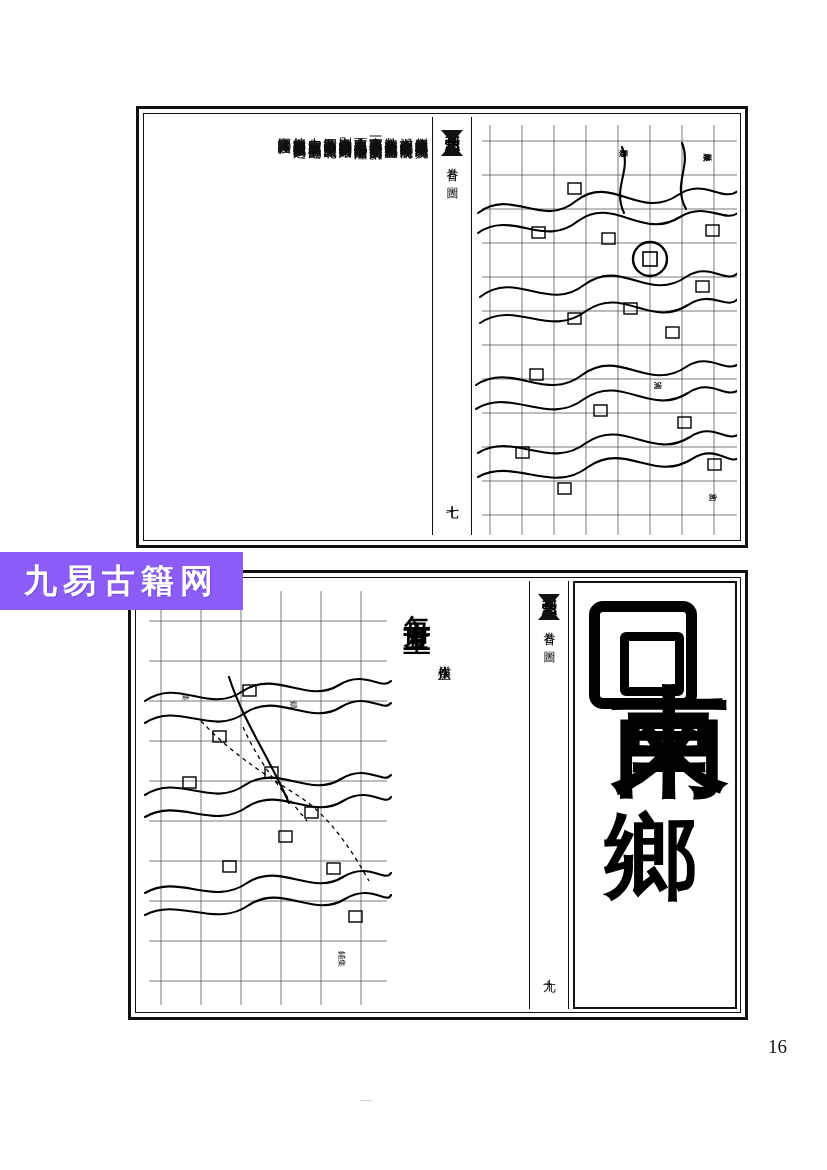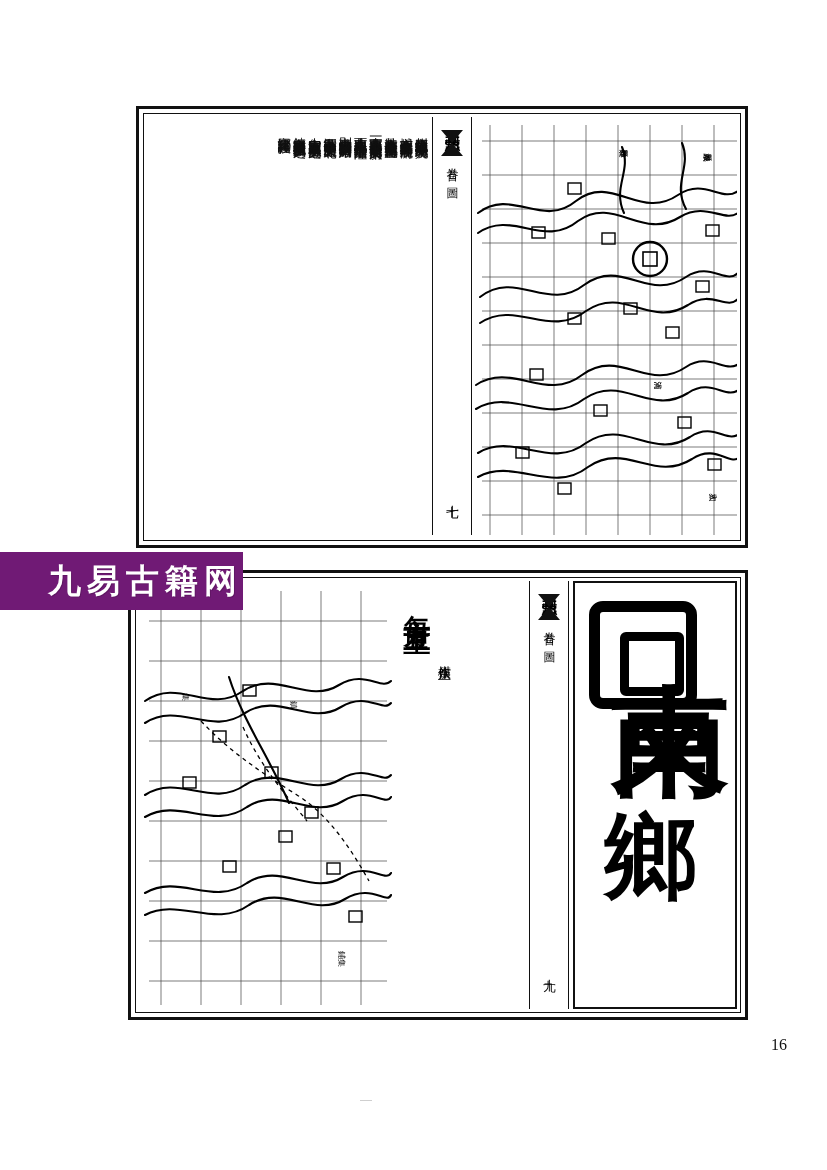--- a/index.html
+++ b/index.html
@@ -260,42 +260,42 @@
     border-radius: 6px;
   }
 
   
   #watermark {
     position: absolute;
     left: 0;
     top: 552px;
     width: 243px;
     height: 58px;
-    background: #701a75;
+    background: #8b5cf6;
     display: flex;
     align-items: center;
-    justify-content: flex-end;
+    justify-content: center;
     box-sizing: border-box;
   }
   #watermark .wm-text {
     font-family: "DejaVu Serif", serif;
     font-size: 33px;
     font-weight: bold;
     color: #ffffff;
     letter-spacing: 6px;
     text-shadow: 1px 1px 0 rgba(0,0,0,.15);
   }
 
   
   #page-number {
     position: absolute;
     right: 40px;
     top: 1036px;
     font-family: "Liberation Serif", serif;
-    font-size: 16px;
+    font-size: 19px;
     color: #111;
   }
 
   
   #bottom-tick {
     position: absolute;
     left: 360px;
     top: 1100px;
     width: 12px;
     height: 1px;

